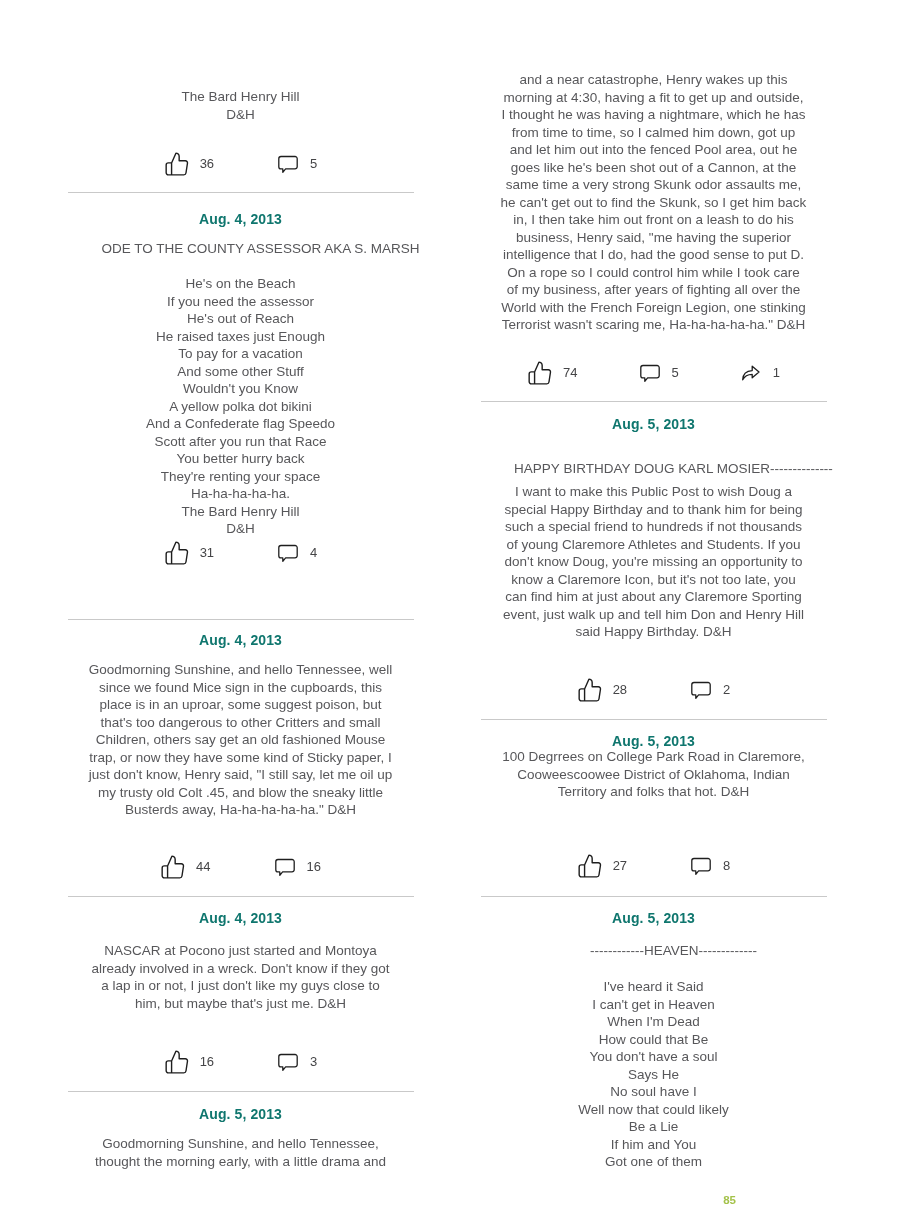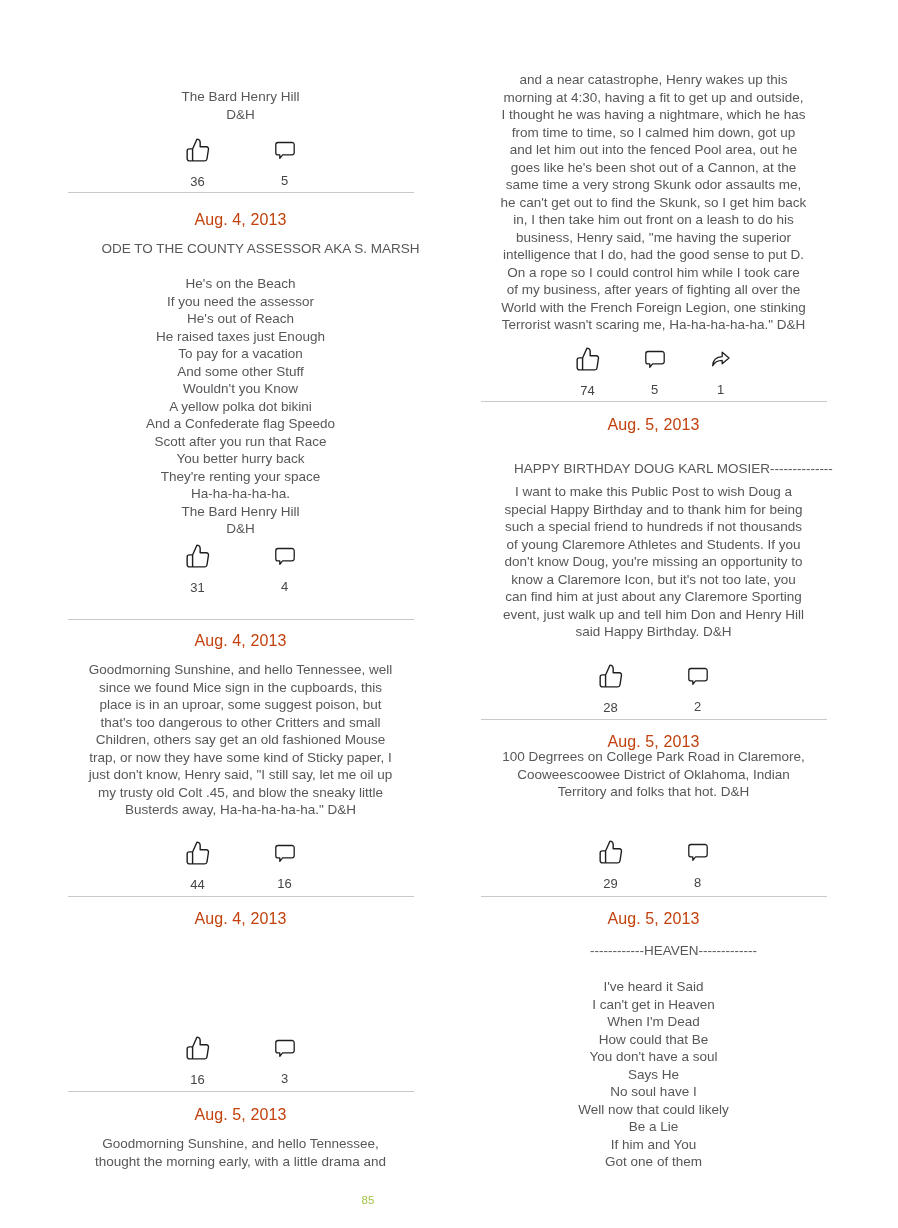--- a/index.html
+++ b/index.html
@@ -11,36 +11,36 @@
     font-family: "Liberation Sans", sans-serif;
     font-size: 13.5px;
     line-height: 17.5px;
     color: #57575a;
     overflow: hidden;
   }
   .block { position: absolute; width: 341px; text-align: center; }
   .lcol { left: 70px; }
   .rcol { left: 483px; }
   .post-date {
-    font-weight: 400;
-    font-size: 16px;
-    color: #c2410c;
+    font-weight: 700;
+    font-size: 14px;
+    color: #0f766e;
     letter-spacing: 0.1px;
   }
   .post-title { white-space: pre-line; margin-left: 20px; }
   .post-body { white-space: pre-line; }
   .stats {
     display: flex;
     justify-content: center;
     align-items: center;
     gap: 62px;
     height: 27px;
   }
-  .stats.three { gap: 42px; }
-  .stat { display: flex; align-items: center; gap: 10px; flex-direction: column; }
+  .stats.three { gap: 60px; }
+  .stat { display: flex; align-items: center; gap: 10px; }
   .icon {
     width: 26px; height: 26px;
     stroke: #1e1e1e; fill: none;
     stroke-width: 1.3;
     stroke-linejoin: round;
     stroke-linecap: round;
   }
   .icon.small { width: 24px; height: 24px; }
   .count { font-size: 13px; color: #454547; }
   .divider {
@@ -49,23 +49,23 @@
     border: none;
     border-top: 1px solid #c9c9c9;
     margin: 0;
   }
   .divider.lcol { left: 68px; }
   .divider.rcol { left: 481px; }
   .page-num {
     position: absolute;
     left: 0; top: 1192px;
     width: 736px;
-    text-align: center;
+    text-align: right;
     font-size: 11.5px;
-    font-weight: 400;
+    font-weight: 700;
     color: #a4c24a;
   }
 </style>
 </head>
 <body>
 
 <div class="page">
 
   <div class="block lcol post-body" style="top:88px">The Bard Henry Hill
 D&amp;H</div>
@@ -98,21 +98,21 @@
 Wouldn't you Know
 A yellow polka dot bikini
 And a Confederate flag Speedo
 Scott after you run that Race
 You better hurry back
 They're renting your space
 Ha-ha-ha-ha-ha.
 The Bard Henry Hill
 D&amp;H</div>
 
-  <div class="block lcol stats" style="top:556px">
+  <div class="block lcol stats" style="top:539px">
     <span class="stat">
       <svg class="icon" viewBox="0 0 24 24">
           <path d="M14 9V5a3 3 0 0 0-3-3l-4 9v11h11.28a2 2 0 0 0 2-1.7l1.38-9a2 2 0 0 0-2-2.3zM7 22H4a2 2 0 0 1-2-2v-7a2 2 0 0 1 2-2h3"></path>
         </svg>
       <span class="count">31</span>
     </span>
     <span class="stat">
       <svg class="icon small" viewBox="0 0 24 24">
           <path d="M5 4.5h14a2.2 2.2 0 0 1 2.2 2.2v8a2.2 2.2 0 0 1-2.2 2.2H9.6l-2.8 3.4v-3.4H5a2.2 2.2 0 0 1-2.2-2.2v-8A2.2 2.2 0 0 1 5 4.5z"></path>
         </svg>
@@ -144,20 +144,24 @@
       <svg class="icon small" viewBox="0 0 24 24">
           <path d="M5 4.5h14a2.2 2.2 0 0 1 2.2 2.2v8a2.2 2.2 0 0 1-2.2 2.2H9.6l-2.8 3.4v-3.4H5a2.2 2.2 0 0 1-2.2-2.2v-8A2.2 2.2 0 0 1 5 4.5z"></path>
         </svg>
       <span class="count">16</span>
     </span>
   </div>
 
   <hr class="divider lcol" style="top:896px">
 
   <div class="block lcol post-date" style="top:910px">Aug. 4, 2013</div>
+  <div class="block lcol post-body" style="top:942px">NASCAR at Pocono just started and Montoya
+already involved in a wreck. Don't know if they got
+a lap in or not, I just don't like my guys close to
+him, but maybe that's just me. D&amp;H</div>
 
   <div class="block lcol stats" style="top:1048px">
     <span class="stat">
       <svg class="icon" viewBox="0 0 24 24">
           <path d="M14 9V5a3 3 0 0 0-3-3l-4 9v11h11.28a2 2 0 0 0 2-1.7l1.38-9a2 2 0 0 0-2-2.3zM7 22H4a2 2 0 0 1-2-2v-7a2 2 0 0 1 2-2h3"></path>
         </svg>
       <span class="count">16</span>
     </span>
     <span class="stat">
       <svg class="icon small" viewBox="0 0 24 24">
@@ -244,21 +248,21 @@
   <div class="block rcol post-date" style="top:733px">Aug. 5, 2013</div>
   <div class="block rcol post-body" style="top:748px">100 Degrrees on College Park Road in Claremore,
 Cooweescoowee District of Oklahoma, Indian
 Territory and folks that hot. D&amp;H</div>
 
   <div class="block rcol stats" style="top:852px">
     <span class="stat">
       <svg class="icon" viewBox="0 0 24 24">
           <path d="M14 9V5a3 3 0 0 0-3-3l-4 9v11h11.28a2 2 0 0 0 2-1.7l1.38-9a2 2 0 0 0-2-2.3zM7 22H4a2 2 0 0 1-2-2v-7a2 2 0 0 1 2-2h3"></path>
         </svg>
-      <span class="count">29</span>
+      <span class="count">27</span>
     </span>
     <span class="stat">
       <svg class="icon small" viewBox="0 0 24 24">
           <path d="M5 4.5h14a2.2 2.2 0 0 1 2.2 2.2v8a2.2 2.2 0 0 1-2.2 2.2H9.6l-2.8 3.4v-3.4H5a2.2 2.2 0 0 1-2.2-2.2v-8A2.2 2.2 0 0 1 5 4.5z"></path>
         </svg>
       <span class="count">8</span>
     </span>
   </div>
 
   <hr class="divider rcol" style="top:896px">

